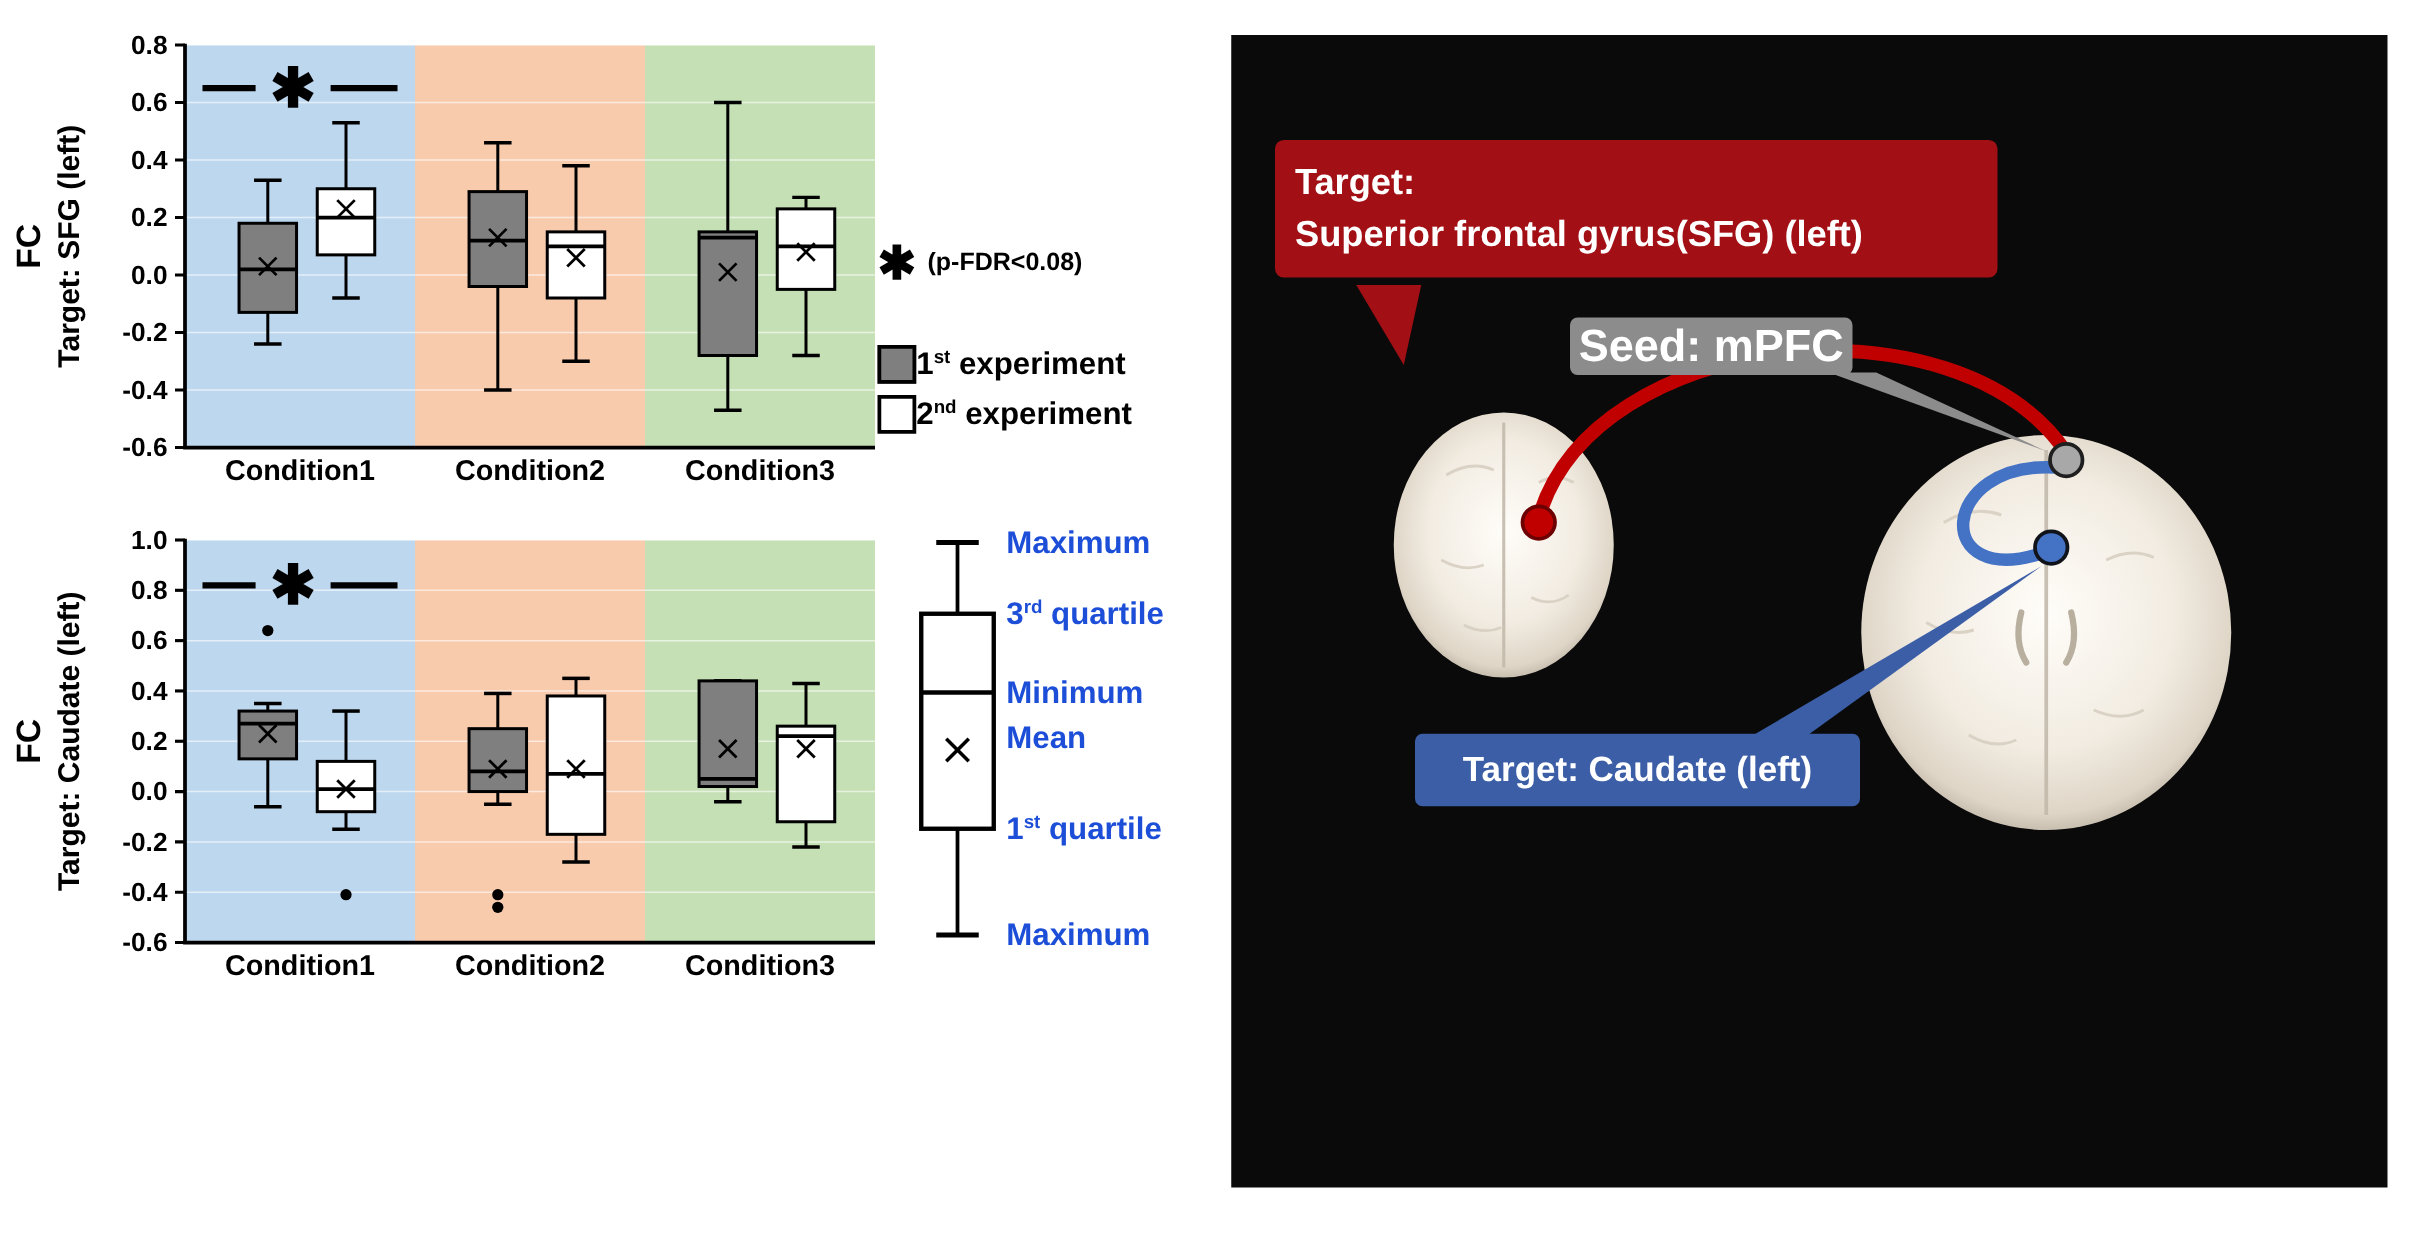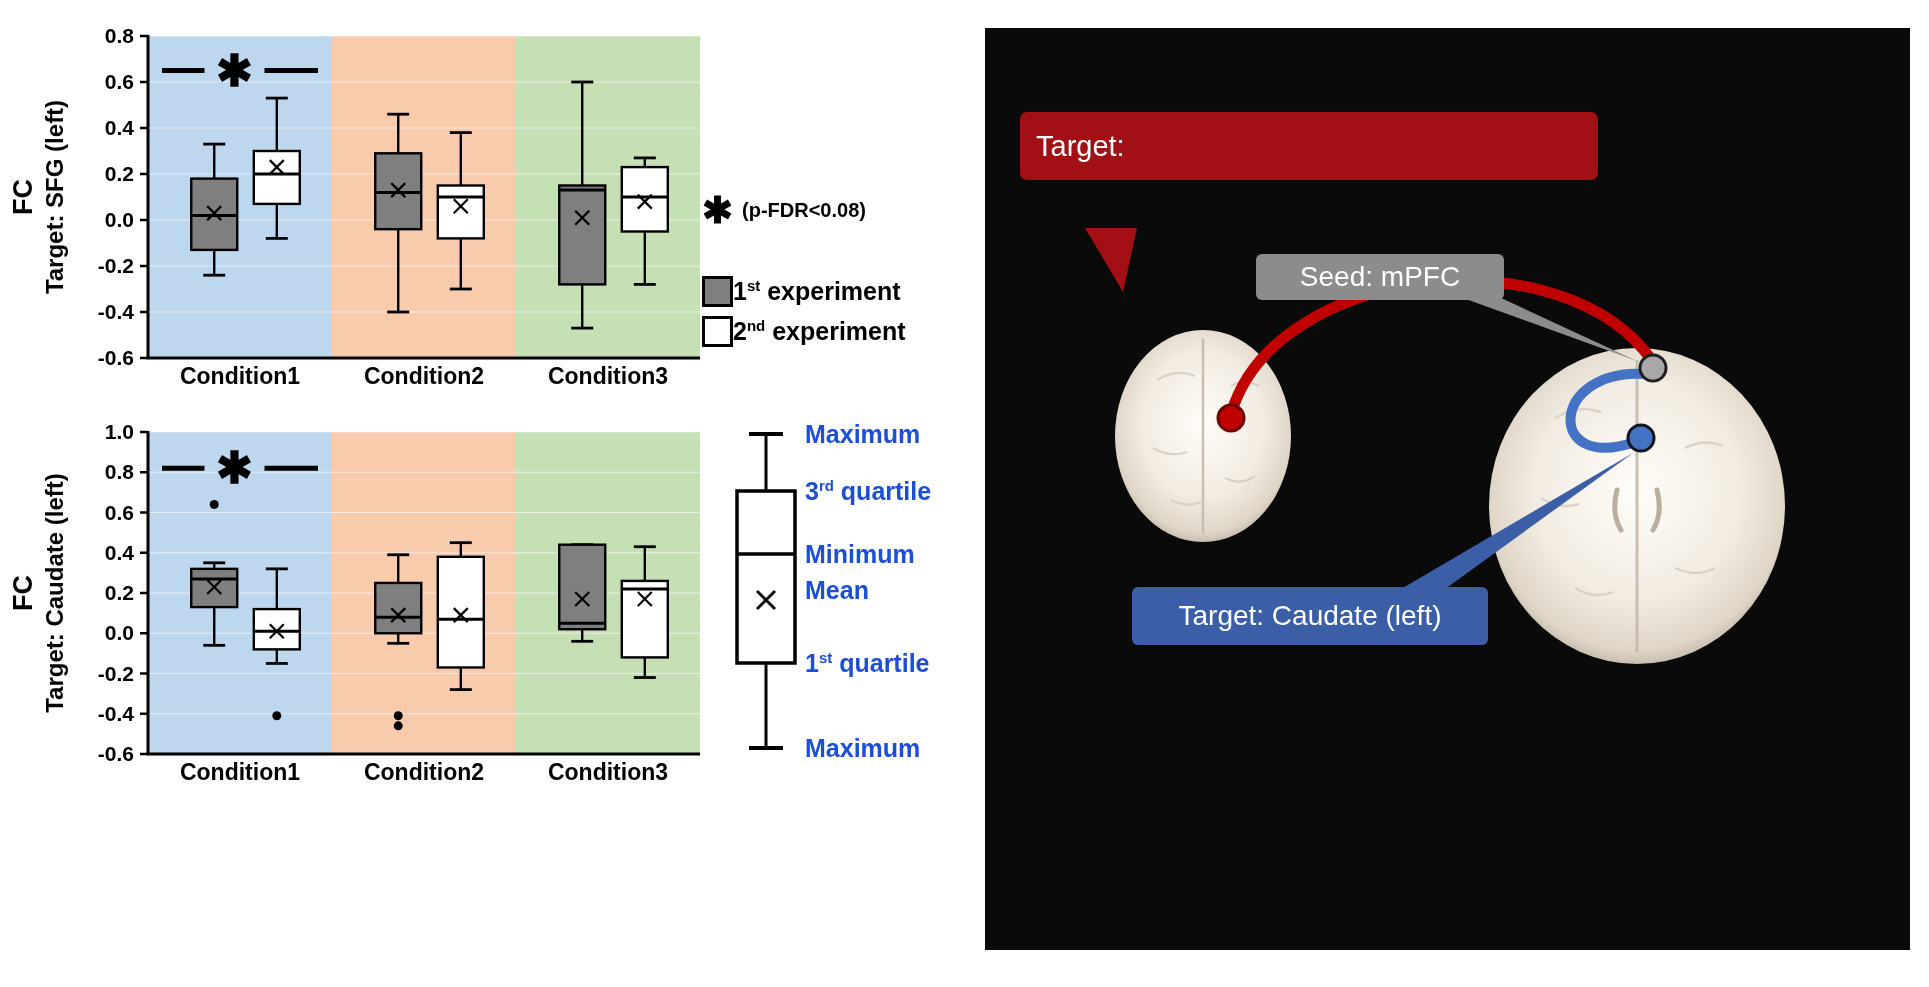--- a/index.html
+++ b/index.html
@@ -15,23 +15,23 @@
   .legend-entry{position:absolute;left:702px;display:flex;align-items:center;font-weight:700;font-size:25px;color:#000}
   .legend-entry.e0{top:276px}
   .legend-entry.e1{top:316px}
   .swatch{width:31px;height:31px;border:3px solid #000;display:inline-block;flex:0 0 auto}
   sup{font-size:60%;vertical-align:super}
   .anatomy-svg{position:absolute;left:733px;top:416px}
   .anatomy-label{position:absolute;left:805px;font-weight:700;font-size:25px;white-space:nowrap;color:#1d4ed8}
   .al-max{top:420px}.al-q3{top:477px}.al-med{top:540px}.al-mean{top:576px}.al-q1{top:649px}.al-min{top:734px}
   .brain-panel{position:absolute;left:985px;top:28px;width:925px;height:922px}
   .brain-panel > svg{position:absolute;left:0;top:0}
-  .callout{position:absolute;color:#fff;font-weight:400;border-radius:7px;z-index:2}
+  .callout{position:absolute;color:#fff;font-weight:700;border-radius:7px;z-index:2}
   .callout-red{left:35px;top:84px;width:578px;padding:13px 16px;font-size:29px;line-height:1.45}
-  .callout-gray{left:271px;top:226px;width:248px;height:46px;font-size:28px;text-align:center;line-height:46px;border-radius:6px}
+  .callout-gray{left:271px;top:226px;width:226px;height:46px;font-size:36px;text-align:center;line-height:46px;border-radius:6px}
   .callout-blue{left:147px;top:559px;width:356px;height:58px;font-size:28px;text-align:center;line-height:58px;border-radius:6px}
 </style>
 </head>
 <body>
 
 <div class="figure">
 
   <svg class="chart" id="chart-0" width="710" height="400" viewBox="0 0 710 400">
       <rect x="140" y="30" width="184" height="322" fill="#bdd7ee"></rect>
       <rect x="324" y="30" width="184" height="322" fill="#f8cbad"></rect>
@@ -287,18 +287,19 @@
       <path d="M 246,386 C 290,235 580,205 668,334" fill="none" stroke-width="11" stroke-linecap="round" style="stroke: rgb(192, 0, 0);"></path>
       <path d="M 660,346 C 565,340 560,445 650,414" fill="none" stroke-width="10" stroke-linecap="round" style="stroke: rgb(68, 114, 196);"></path>
 
       <circle cx="246" cy="390" r="13" stroke="#6d0000" stroke-width="3" style="fill: rgb(192, 0, 0);"></circle>
       <circle cx="668" cy="340" r="13" fill="#a8a8a8" stroke="#1f1f1f" stroke-width="3"></circle>
       <circle cx="656" cy="410" r="13" stroke="#10131a" stroke-width="3" style="fill: rgb(68, 114, 196);"></circle>
     </svg>
 
     <div class="callout callout-red" style="background-color: rgb(162, 15, 20);">
       <div>Target:</div>
+      <div>Superior frontal gyrus(SFG) (left)</div>
     </div>
     <div class="callout callout-gray" style="background-color: rgb(140, 140, 140);">Seed: mPFC</div>
     <div class="callout callout-blue" style="background-color: rgb(59, 94, 166);">Target: Caudate (left)</div>
   </div>
 
 </div>
 
 </body></html>

